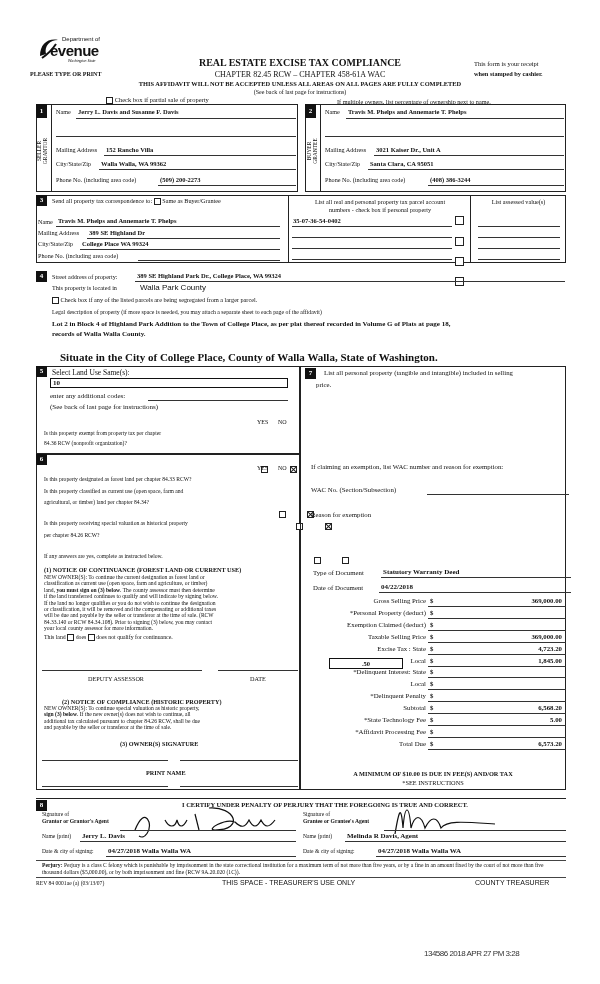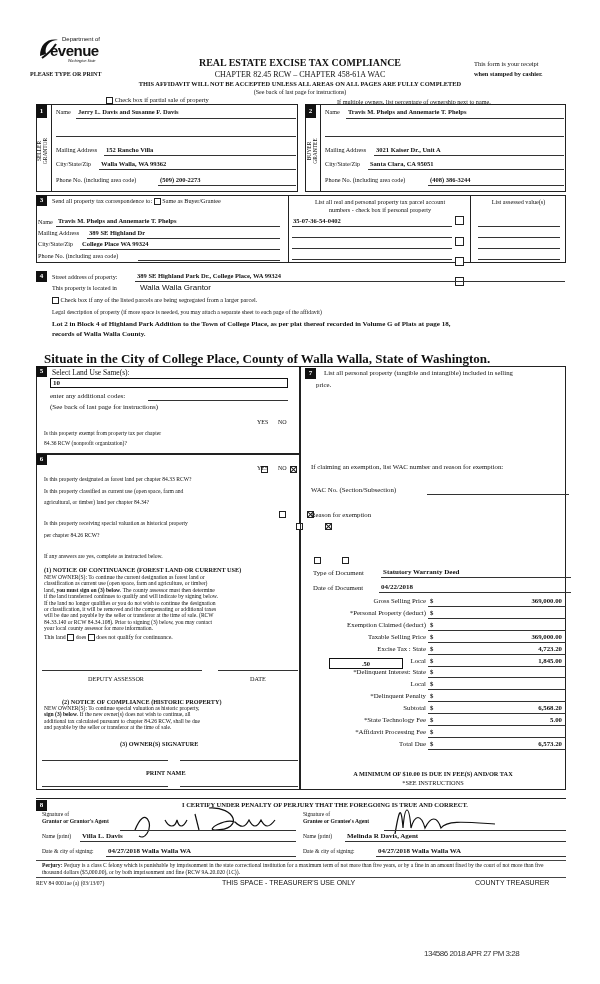--- a/index.html
+++ b/index.html
@@ -140,29 +140,29 @@
   <span class="cb abs" style="left:455px;top:250px;width:9px;height:9px;"></span>
   <div class="line" style="left:478px;top:259px;width:82px;"></div>
 </div>
 
 
 <div class="num" style="left:36px;top:271px;">4</div>
 <div class="lbl" style="left:52px;top:273px;">Street address of property:</div>
 <div class="val" style="left:137px;top:272px;">389 SE Highland Park Dr., College Place, WA  99324</div>
 <div class="line" style="left:135px;top:281px;width:430px;"></div>
 <div class="lbl" style="left:52px;top:284px;">This property is located in</div>
-<div class="abs sans" style="left:140px;top:283px;font-size:8px;">Walla Walla Grantor</div>
+<div class="abs sans" style="left:140px;top:283px;font-size:8px;">Walla Park County</div>
 <div class="lbl" style="left:52px;top:296px;">
   <span class="cb"></span>
   <span>Check box if any of the listed parcels are being segregated from a larger parcel.</span>
 </div>
 <div class="lbl" style="left:52px;top:309px;font-size:5.8px;">Legal description of property (if more space is needed, you may attach a separate sheet to each page of the affidavit)</div>
 <div class="val" style="left:52px;top:320px;font-size:7px;text-align:right;">Lot 2 in Block 4 of Highland Park Addition to the Town of College Place, as per plat thereof recorded in Volume G of Plats at page 18,</div>
 <div class="val" style="left:52px;top:330px;font-size:7px;">records of Walla Walla County.</div>
-<div class="val" style="left:44px;top:351px;font-size:13px;">Situate in the City of College Place, County of Walla Walla, State of Washington.</div>
+<div class="val" style="left:60px;top:351px;font-size:11px;">Situate in the City of College Place, County of Walla Walla, State of Washington.</div>
 
 
 <div class="box" style="left:36px;top:366px;width:264px;height:88px;"></div>
 <div class="num" style="left:36px;top:366px;">5</div>
 <div class="abs" style="left:52px;top:368px;font-size:7.5px;">Select Land Use Same(s):</div>
 <div class="abs b" style="left:50px;top:378px;width:238px;height:10px;border:1.5px solid #111;font-size:7px;padding-left:2px;line-height:8px;">10</div>
 <div class="abs" style="left:50px;top:392px;font-size:7px;">enter any additional codes:</div>
 <div class="line" style="left:148px;top:400px;width:140px;"></div>
 <div class="abs" style="left:50px;top:403px;font-size:7px;">(See back of last page for instructions)</div>
 <div class="abs" style="left:257px;top:419px;font-size:6px;">YES</div>
@@ -331,21 +331,21 @@
 <div class="abs" style="left:36px;top:798px;width:530px;height:1px;background:#222;"></div>
 <div class="num" style="left:36px;top:800px;">8</div>
 <div class="abs b center" style="left:100px;top:801px;width:450px;font-size:6.5px;">I CERTIFY UNDER PENALTY OF PERJURY THAT THE FOREGOING IS TRUE AND CORRECT.</div>
 <div class="lbl" style="left:42px;top:811px;font-size:5.5px;">Signature of</div>
 <div class="lbl b" style="left:42px;top:818px;font-size:5.6px;">Grantor or Grantor's Agent</div>
 <svg class="abs" style="left:125px;top:800px;" width="170" height="42" viewBox="0 0 170 42">
   <path d="M10 30 C14 20, 20 12, 24 22 C26 30, 20 40, 14 36 M40 20 C44 28, 50 28, 52 20 C54 28, 58 28, 62 20 M70 14 L74 30 M84 8 C110 6, 120 30, 90 30 C80 30, 100 18, 110 22 C116 28, 120 28, 124 20 C128 28, 132 28, 136 20 C140 28, 144 28, 150 20" stroke="#111" stroke-width="1.2" fill="none"></path>
 </svg>
 <div class="line" style="left:120px;top:830px;width:176px;"></div>
 <div class="lbl" style="left:42px;top:833px;font-size:5.6px;">Name (print)</div>
-<div class="val" style="left:82px;top:832px;font-size:7px;">Villa L. Davis</div>
+<div class="val" style="left:82px;top:832px;font-size:7px;">Jerry L. Davis</div>
 <div class="line" style="left:80px;top:841px;width:216px;"></div>
 <div class="lbl" style="left:42px;top:848px;font-size:5.6px;">Date &amp; city of signing:</div>
 <div class="val" style="left:108px;top:847px;font-size:7px;">04/27/2018 Walla Walla WA</div>
 <div class="line" style="left:106px;top:856px;width:190px;"></div>
 
 <div class="lbl" style="left:303px;top:811px;font-size:5.5px;">Signature of</div>
 <div class="lbl b" style="left:303px;top:818px;font-size:5.6px;">Grantee or Grantee's Agent</div>
 <svg class="abs" style="left:385px;top:800px;" width="140" height="40" viewBox="0 0 140 40">
   <path d="M10 34 C14 10, 16 4, 18 28 C20 4, 24 4, 26 28 C30 14, 36 14, 40 28 C46 16, 52 16, 56 28 C62 20, 80 22, 110 24" stroke="#111" stroke-width="1.2" fill="none"></path>
 </svg>

